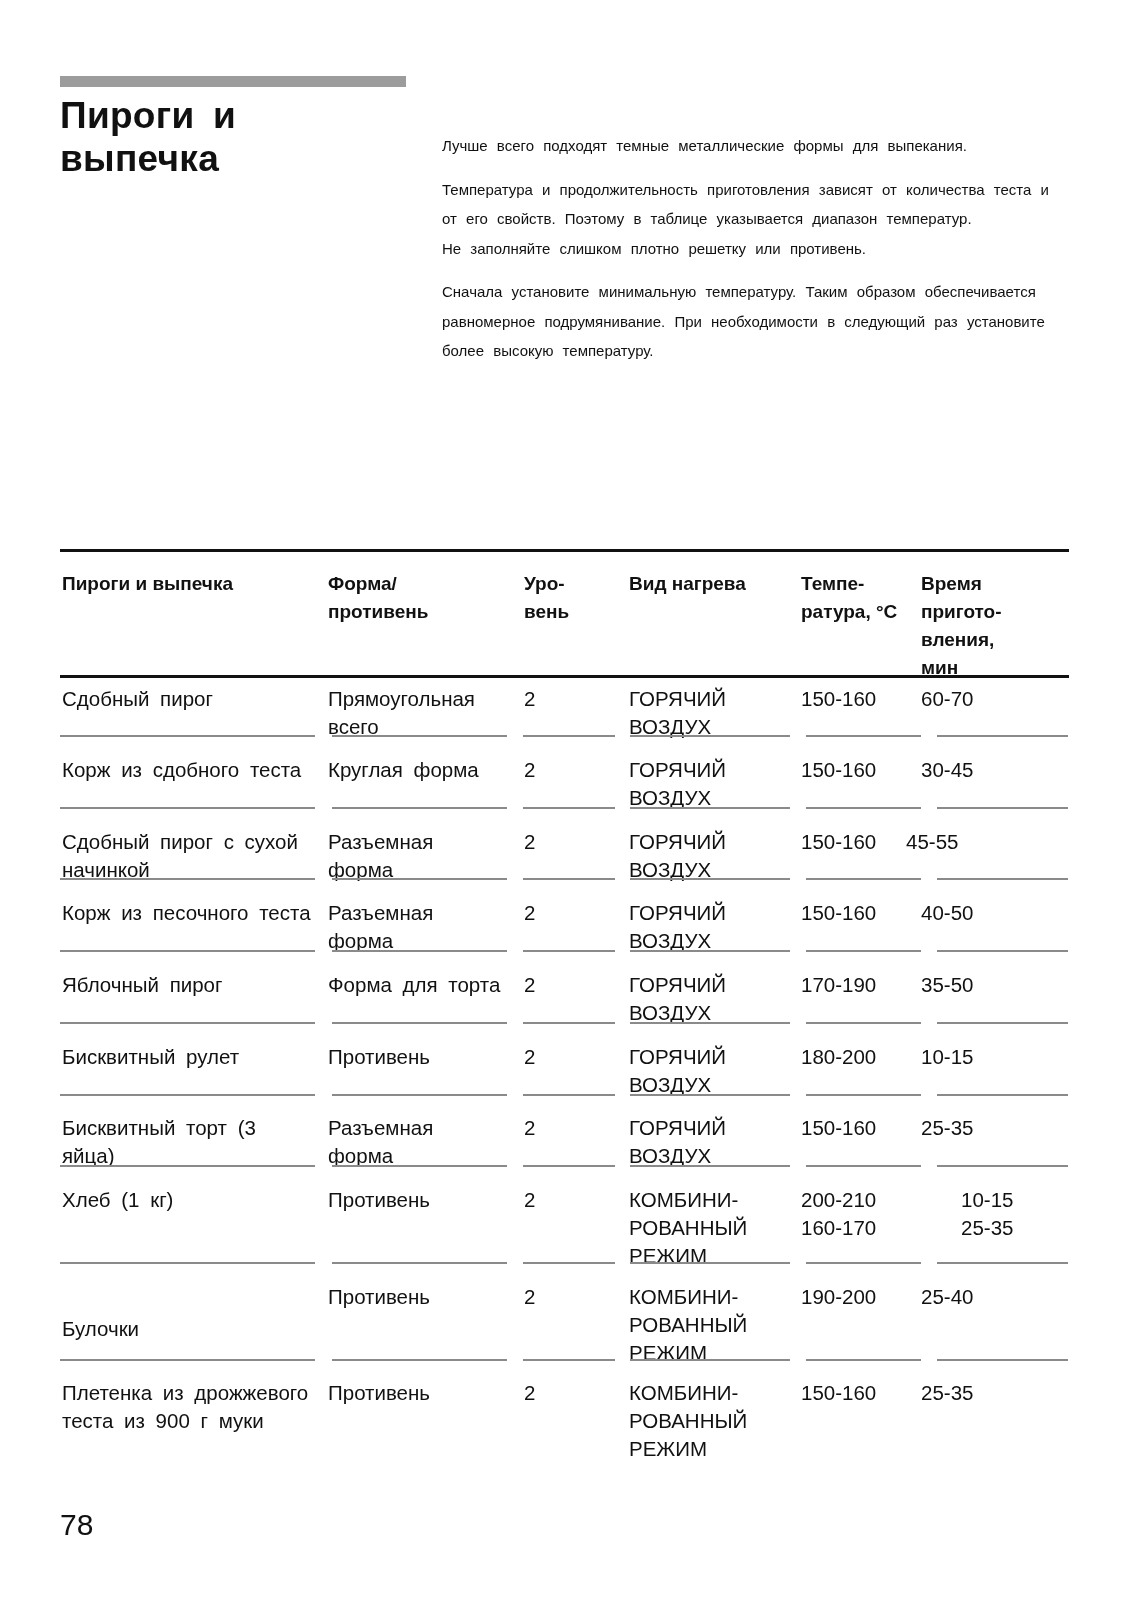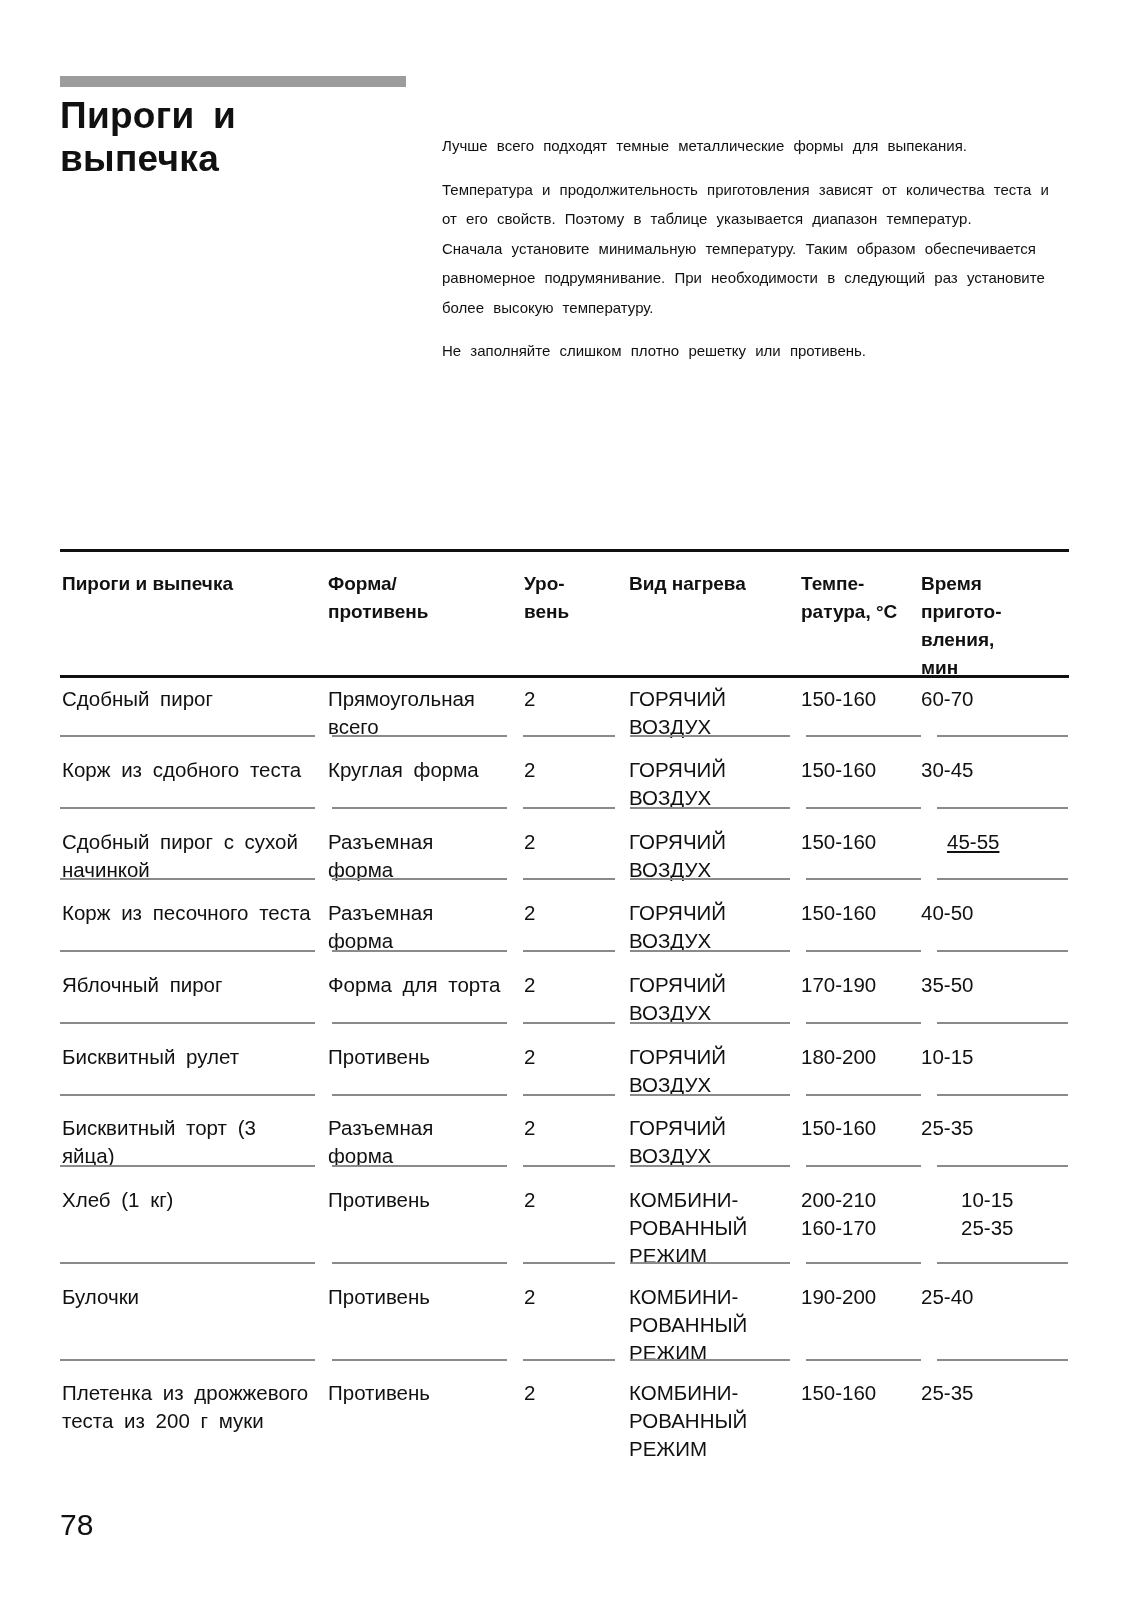--- a/index.html
+++ b/index.html
@@ -27,22 +27,22 @@
 <div class="topbar"></div>
 
 <h1 class="title">
   <span>Пироги и</span><br>
   <span>выпечка</span>
 </h1>
 
 <div class="intro">
   <p style="width:560px">Лучше всего подходят темные металлические формы для выпекания.</p>
   <p class="tight" style="width:610px">Температура и продолжительность приготовления зависят от количества теста и от его свойств. Поэтому в таблице указывается диапазон температур.</p>
+  <p style="width:560px">Не заполняйте слишком плотно решетку или противень.</p>
   <p style="width:625px">Сначала установите минимальную температуру. Таким образом обеспечивается равномерное подрумянивание. При необходимости в следующий раз установите более высокую температуру.</p>
-  <p style="width:560px">Не заполняйте слишком плотно решетку или противень.</p>
 </div>
 
 <div class="table">
   <div class="rule-top"></div>
 
   <div class="hcell" style="left:2px;width:250px">Пироги и выпечка</div>
   <div class="hcell" style="left:268px;width:150px">Форма/ противень</div>
   <div class="hcell" style="left:464px;width:62px">Уро- вень</div>
   <div class="hcell" style="left:569px;width:120px">Вид нагрева</div>
   <div class="hcell" style="left:741px;width:100px">Темпе- ратура, °C</div>
@@ -66,21 +66,21 @@
         <div class="cell" style="left: 569px; width: 140px;">ГОРЯЧИЙ ВОЗДУХ</div>
         <div class="cell" style="left: 741px; width: 95px;">150-160</div>
         <div class="cell" style="left: 861px; width: 90px;">30-45</div>
       </div>
       <div class="row" style="top: 279px;">
         <div class="cell" style="left: 2px; width: 250px;">Сдобный пирог с сухой начинкой</div>
         <div class="cell" style="left: 268px; width: 175px;">Разъемная форма</div>
         <div class="cell" style="left: 464px; width: 40px;">2</div>
         <div class="cell" style="left: 569px; width: 140px;">ГОРЯЧИЙ ВОЗДУХ</div>
         <div class="cell" style="left: 741px; width: 95px;">150-160</div>
-        <div class="cell" style="left: 887px; width: 90px; text-decoration: underline;">45-55</div>
+        <div class="cell" style="left: 846px; width: 90px;">45-55</div>
       </div>
       <div class="row" style="top: 350px;">
         <div class="cell" style="left: 2px; width: 250px;">Корж из песочного теста</div>
         <div class="cell" style="left: 268px; width: 175px;">Разъемная форма</div>
         <div class="cell" style="left: 464px; width: 40px;">2</div>
         <div class="cell" style="left: 569px; width: 140px;">ГОРЯЧИЙ ВОЗДУХ</div>
         <div class="cell" style="left: 741px; width: 95px;">150-160</div>
         <div class="cell" style="left: 861px; width: 90px;">40-50</div>
       </div>
       <div class="row" style="top: 422px;">
@@ -109,29 +109,29 @@
       </div>
       <div class="row" style="top: 637px;">
         <div class="cell" style="left: 2px; width: 250px;">Хлеб (1 кг)</div>
         <div class="cell" style="left: 268px; width: 175px;">Противень</div>
         <div class="cell" style="left: 464px; width: 40px;">2</div>
         <div class="cell" style="left: 569px; width: 140px;">КОМБИНИ- РОВАННЫЙ РЕЖИМ</div>
         <div class="cell" style="left: 741px; width: 95px;">200-210 160-170</div>
         <div class="cell" style="left: 861px; width: 90px; margin-left: 40px;">10-15 25-35</div>
       </div>
       <div class="row" style="top: 734px;">
-        <div class="cell" style="left: 2px; width: 250px;">Булочки</div>
+        <div class="cell" style="left: 2px; width: 250px; margin-top: 32px;">Булочки</div>
         <div class="cell" style="left: 268px; width: 175px;">Противень</div>
         <div class="cell" style="left: 464px; width: 40px;">2</div>
         <div class="cell" style="left: 569px; width: 140px;">КОМБИНИ- РОВАННЫЙ РЕЖИМ</div>
         <div class="cell" style="left: 741px; width: 95px;">190-200</div>
         <div class="cell" style="left: 861px; width: 90px;">25-40</div>
       </div>
       <div class="row" style="top: 830px;">
-        <div class="cell" style="left: 2px; width: 250px;">Плетенка из дрожжевого теста из 200 г муки</div>
+        <div class="cell" style="left: 2px; width: 250px;">Плетенка из дрожжевого теста из 900 г муки</div>
         <div class="cell" style="left: 268px; width: 175px;">Противень</div>
         <div class="cell" style="left: 464px; width: 40px;">2</div>
         <div class="cell" style="left: 569px; width: 140px;">КОМБИНИ- РОВАННЫЙ РЕЖИМ</div>
         <div class="cell" style="left: 741px; width: 95px;">150-160</div>
         <div class="cell" style="left: 861px; width: 90px;">25-35</div>
       </div>
       <div class="sep" style="top: 186px; left: 0px; width: 255px;"></div>
       <div class="sep" style="top: 186px; left: 272px; width: 175px;"></div>
       <div class="sep" style="top: 186px; left: 463px; width: 92px;"></div>
       <div class="sep" style="top: 186px; left: 570px; width: 160px;"></div>

